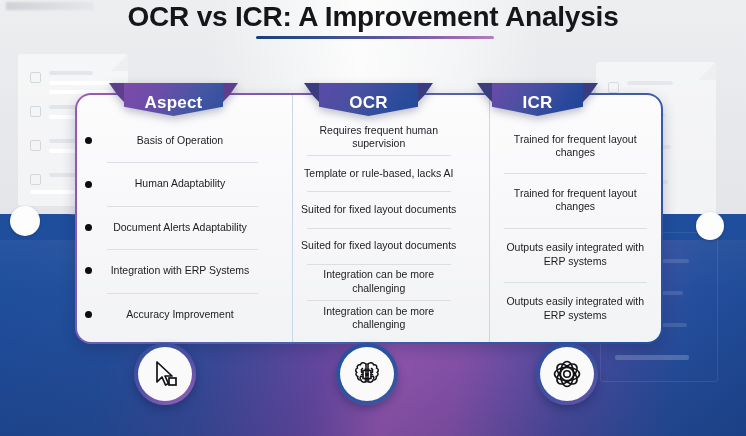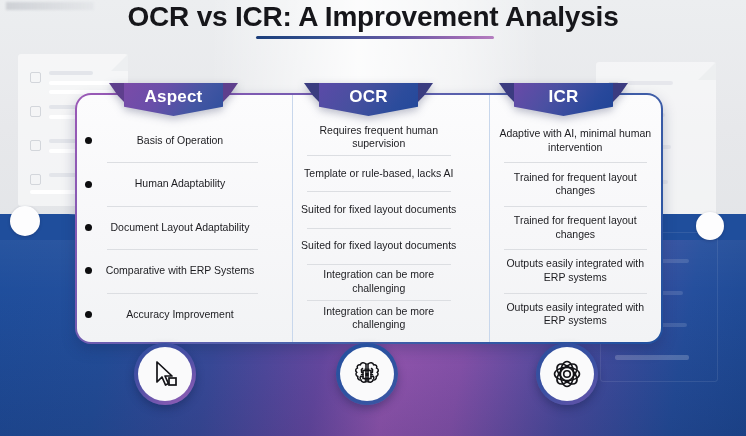--- a/index.html
+++ b/index.html
@@ -142,21 +142,21 @@
   .cell {
     flex:1 1 auto; text-align:center;
     font-size:10.5px; color:#1c1c20; line-height:1.28;
   }
   .col-aspect .cell { font-size:10.5px; }
 
   
   .tab {
     position:absolute; top:83px; height:33px;
     color:#ffffff; font-size:17px; font-weight:bold;
-    display:flex; align-items:center; justify-content:center;
+    display:flex; align-items:flex-end; justify-content:center;
     letter-spacing:.2px;
     filter:drop-shadow(0 3px 4px rgba(30,35,80,.3));
   }
   .tab .body {
     position:absolute; inset:0;
     clip-path:polygon(0 0,100% 0,100% 72%,50% 100%,0 72%);
   }
   .tab .lbl { position:relative; z-index:2; transform:translateY(-3px); }
   .tab .tail {
     position:absolute; top:0; width:16px; height:20px; z-index:0;
@@ -165,21 +165,21 @@
   .tab .tail.r { right:-15px; clip-path:polygon(0 0,100% 0,45% 62%,0 100%); }
 
   #tab-aspect { left:124px; width:99px; }
   #tab-aspect .body { background:linear-gradient(125deg,#7b4ba8 0%,#6a4ea9 35%,#4456a3 70%,#2f4f9d 100%); }
   #tab-aspect .tail { background:#5e3f8d; }
 
   #tab-ocr { left:319px; width:99px; }
   #tab-ocr .body { background:linear-gradient(125deg,#5b4aa8 0%,#47509f 40%,#2c4c9c 75%,#23489a 100%); }
   #tab-ocr .tail { background:#3a3c80; }
 
-  #tab-icr { left:514px; width:99px; }
+  #tab-icr { left:492px; width:91px; }
   #tab-icr .body { background:linear-gradient(125deg,#6a4aa8 0%,#4b50a2 38%,#28489b 78%,#1f4496 100%); }
   #tab-icr .tail { background:#3b3b80; }
 
   
   .badge {
     position:absolute; width:62px; height:62px; border-radius:50%;
     padding:4px;
     box-shadow:0 4px 8px rgba(15,25,65,.35);
   }
   .badge .disc {
@@ -256,25 +256,25 @@
           <div class="row">
             <span class="bullet"></span>
             <span class="cell">Basis of Operation</span>
           </div>
           <div class="row">
             <span class="bullet"></span>
             <span class="cell">Human Adaptability</span>
           </div>
           <div class="row">
             <span class="bullet"></span>
-            <span class="cell">Document Layout Adaptability</span>
-          </div>
-          <div class="row">
-            <span class="bullet"></span>
-            <span class="cell">Comparative with ERP Systems</span>
+            <span class="cell">Document Alerts Adaptability</span>
+          </div>
+          <div class="row">
+            <span class="bullet"></span>
+            <span class="cell">Integration with ERP Systems</span>
           </div>
           <div class="row">
             <span class="bullet"></span>
             <span class="cell">Accuracy Improvement</span>
           </div>
         </div>
       </div>
 
       <div class="col">
         <div class="rows">
@@ -294,23 +294,20 @@
             <span class="cell">Integration can be more challenging</span>
             </div>
           <div class="row">
             <span class="cell">Integration can be more challenging</span>
             </div>
         </div>
       </div>
 
       <div class="col">
         <div class="rows">
-          <div class="row">
-            <span class="cell">Adaptive with AI, minimal human intervention</span>
-            </div>
           <div class="row">
             <span class="cell">Trained for frequent layout changes</span>
             </div>
           <div class="row">
             <span class="cell">Trained for frequent layout changes</span>
             </div>
           <div class="row">
             <span class="cell">Outputs easily integrated with ERP systems</span>
             </div>
           <div class="row">

